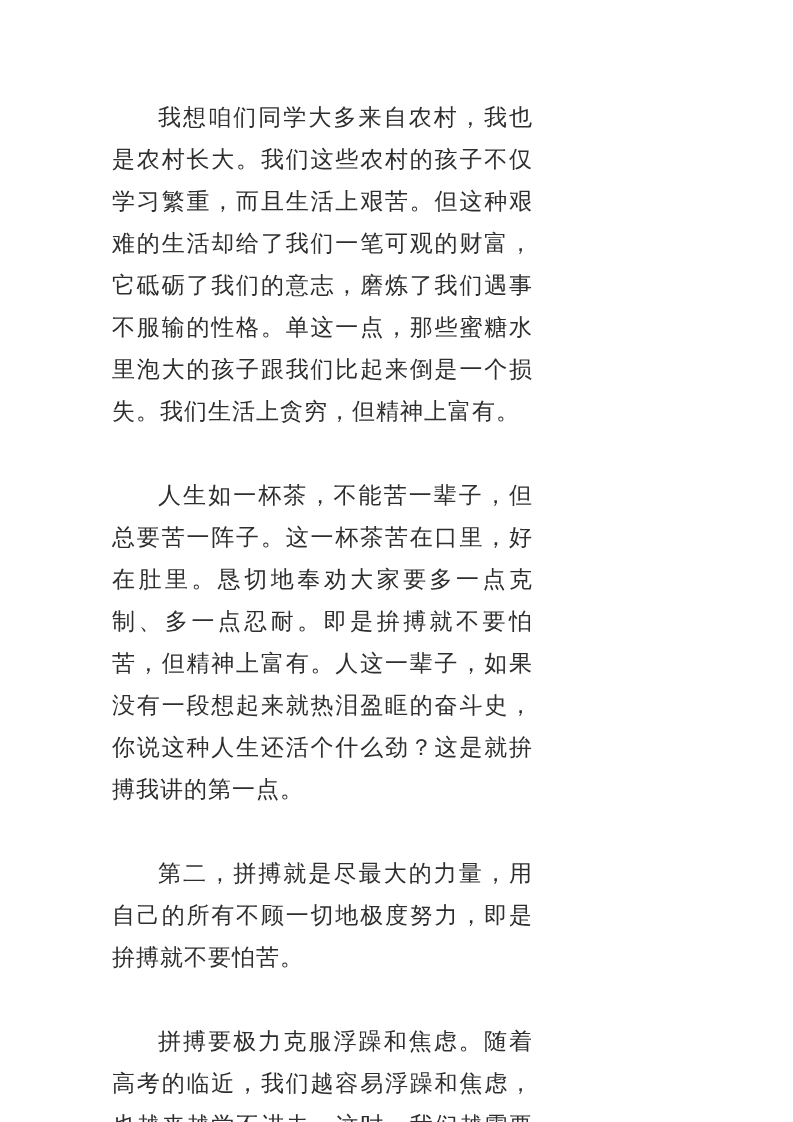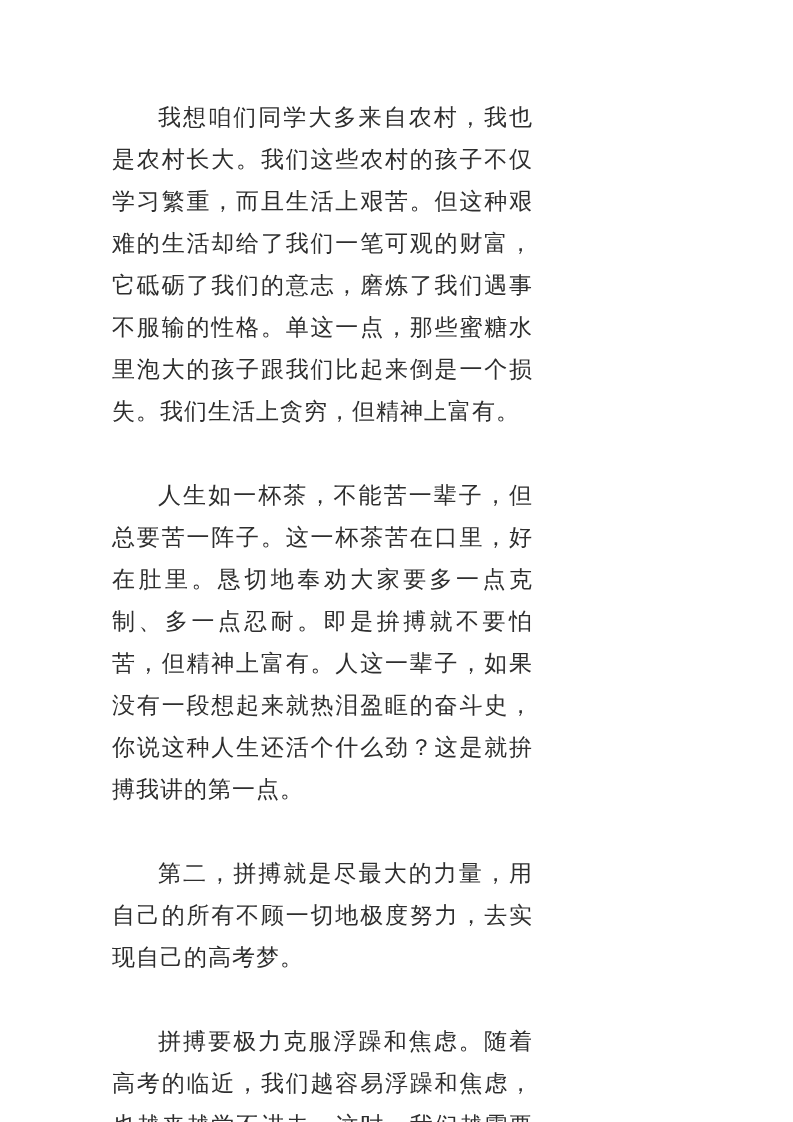--- a/index.html
+++ b/index.html
@@ -33,15 +33,15 @@
   .para:last-child {
     margin-bottom: 12px;
   }
 </style>
 </head>
 <body>
 
 <div class="page">
   <p class="para">我想咱们同学大多来自农村，我也是农村长大。我们这些农村的孩子不仅学习繁重，而且生活上艰苦。但这种艰难的生活却给了我们一笔可观的财富，它砥砺了我们的意志，磨炼了我们遇事不服输的性格。单这一点，那些蜜糖水里泡大的孩子跟我们比起来倒是一个损失。我们生活上贪穷，但精神上富有。</p>
   <p class="para">人生如一杯茶，不能苦一辈子，但总要苦一阵子。这一杯茶苦在口里，好在肚里。恳切地奉劝大家要多一点克制、多一点忍耐。即是拚搏就不要怕苦，但精神上富有。人这一辈子，如果没有一段想起来就热泪盈眶的奋斗史，你说这种人生还活个什么劲？这是就拚搏我讲的第一点。</p>
-  <p class="para">第二，拼搏就是尽最大的力量，用自己的所有不顾一切地极度努力，去实现自己的高考梦。</p>
+  <p class="para">第二，拼搏就是尽最大的力量，用自己的所有不顾一切地极度努力，即是拚搏就不要怕苦。</p>
   <p class="para">拼搏要极力克服浮躁和焦虑。随着高考的临近，我们越容易浮躁和焦虑，也越来越学不进去。这时，我们越需要竭</p>
 </div>
 
 </body></html>

